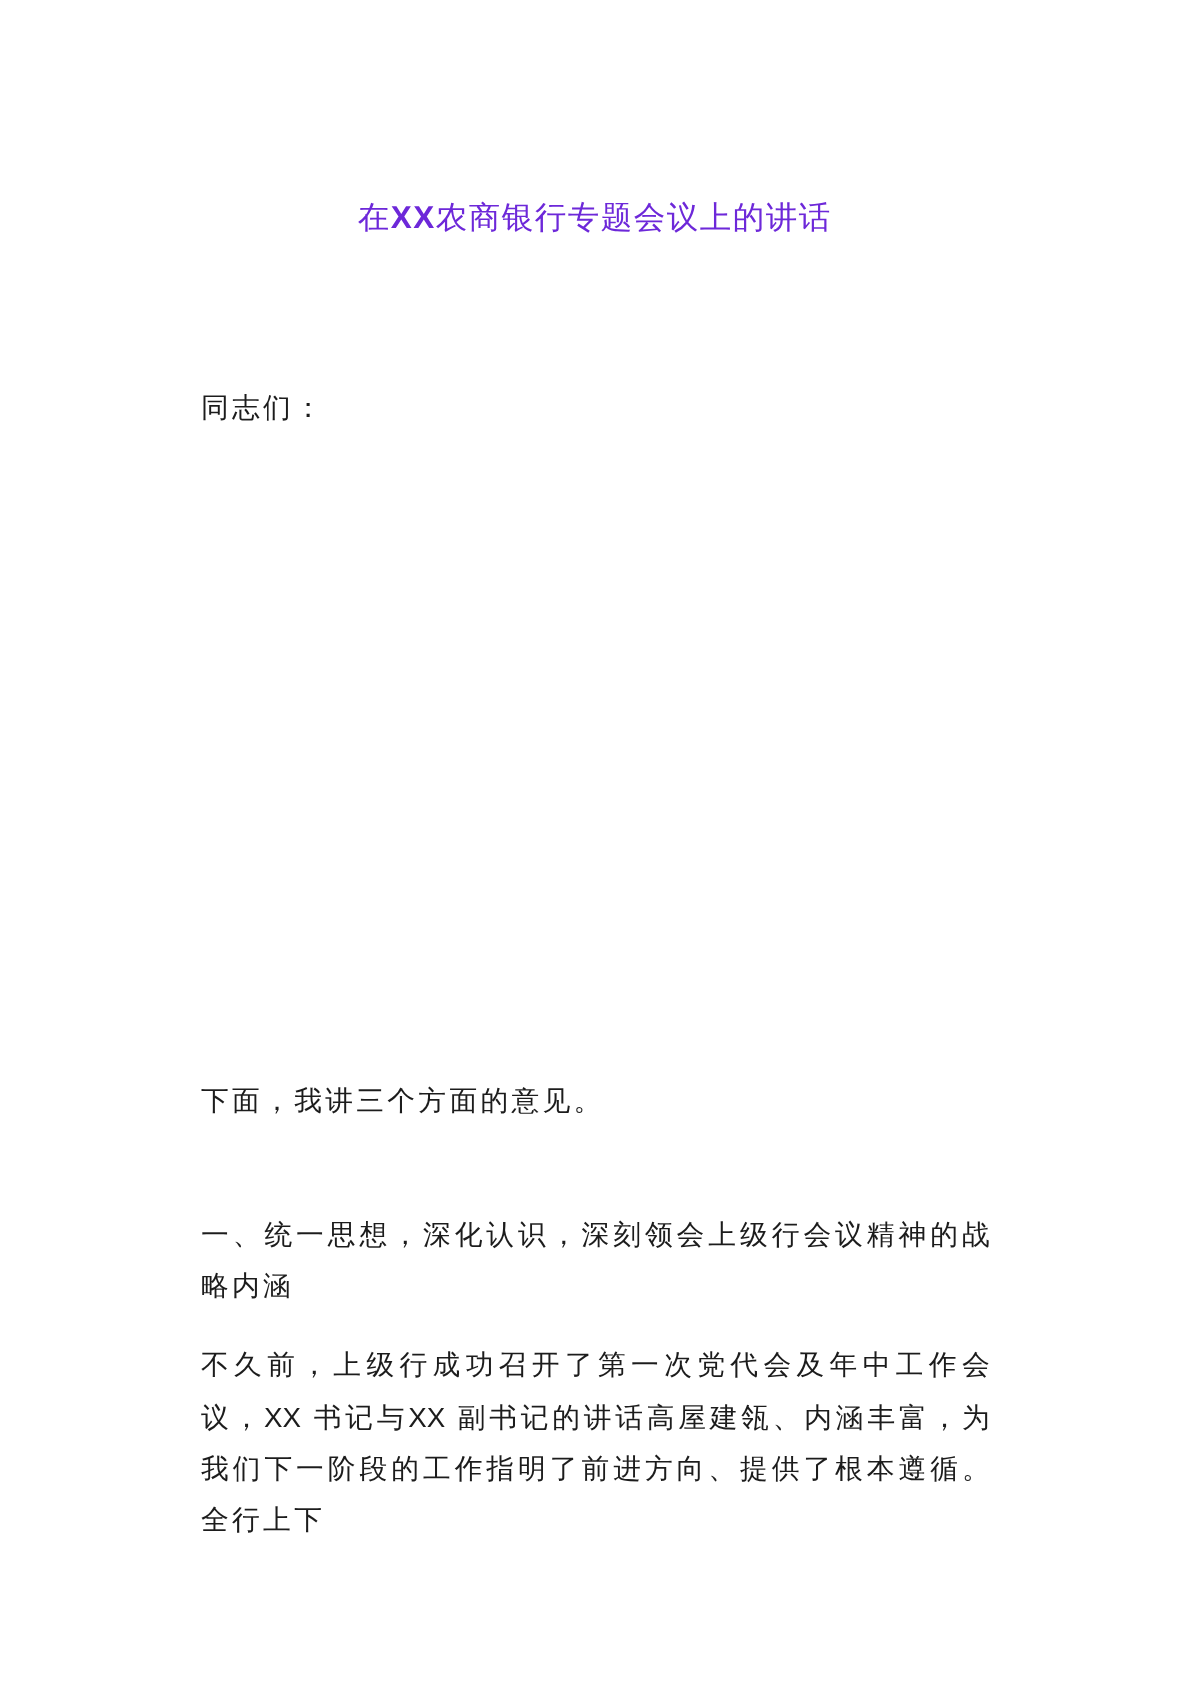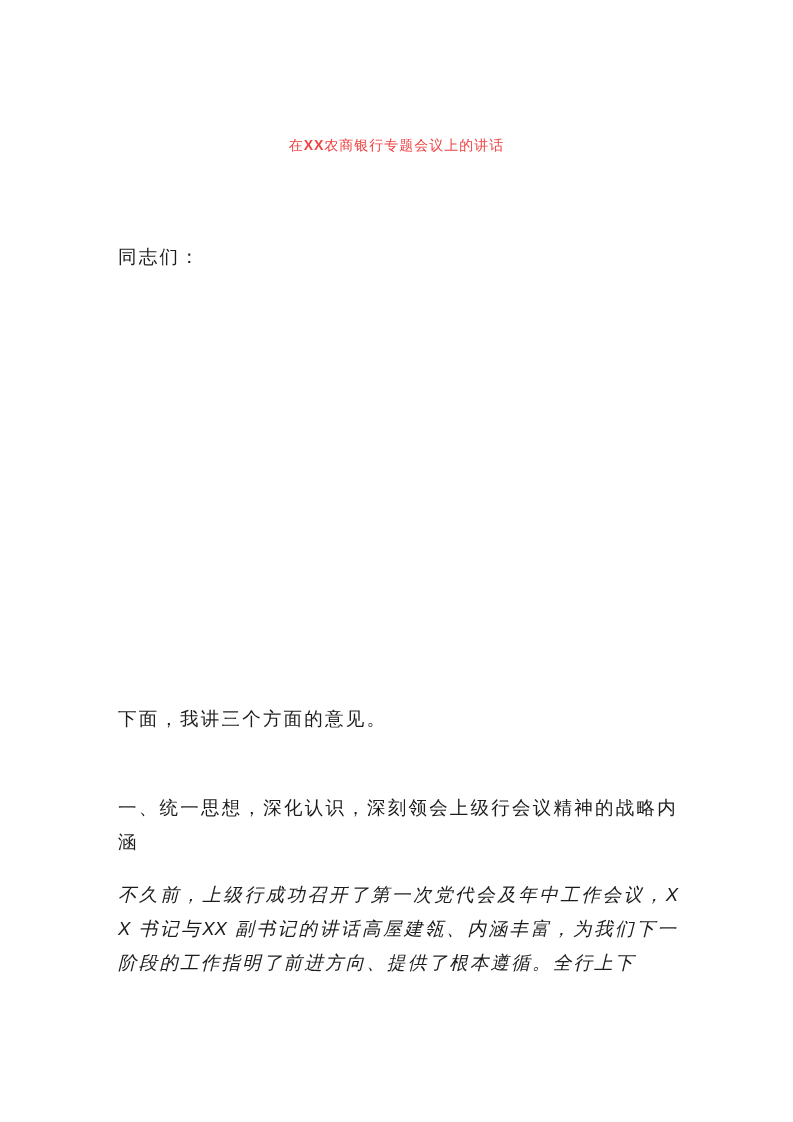--- a/index.html
+++ b/index.html
@@ -22,49 +22,49 @@
       width: 793px;
       height: 1122px;
       background: #ffffff;
     }
     .title {
       position: absolute;
       top: 128px;
       left: 0;
       width: 793px;
       text-align: center;
-      font-size: 14px;
+      font-size: 21px;
       line-height: 34px;
       letter-spacing: 1px;
-      color: #ef4444;
+      color: #6d28d9;
     }
     .title .xx {
       font-weight: bold;
       font-family: "Liberation Sans", sans-serif;
     }
     .body {
       position: absolute;
       left: 118px;
       width: 560px;
       font-size: 18.5px;
       line-height: 34px;
       letter-spacing: 2.2px;
       color: #1c1c1c;
       text-align: justify;
       word-break: break-all;
     }
     .para {
-      margin: 0;
+      margin: 16px;
       padding: 0;
     }
     .greeting { top: 240px; }
     .p1 { top: 327px; }
     .p2 { top: 702px; }
     .h1 { top: 791px; }
-    .p3 { top: 878px; font-style: italic; }
+    .p3 { top: 878px; }
     .latin {
       font-family: "Liberation Sans", sans-serif;
       letter-spacing: 0px;
     }
   </style>
 </head>
 <body>
 
 <div class="page">
 

